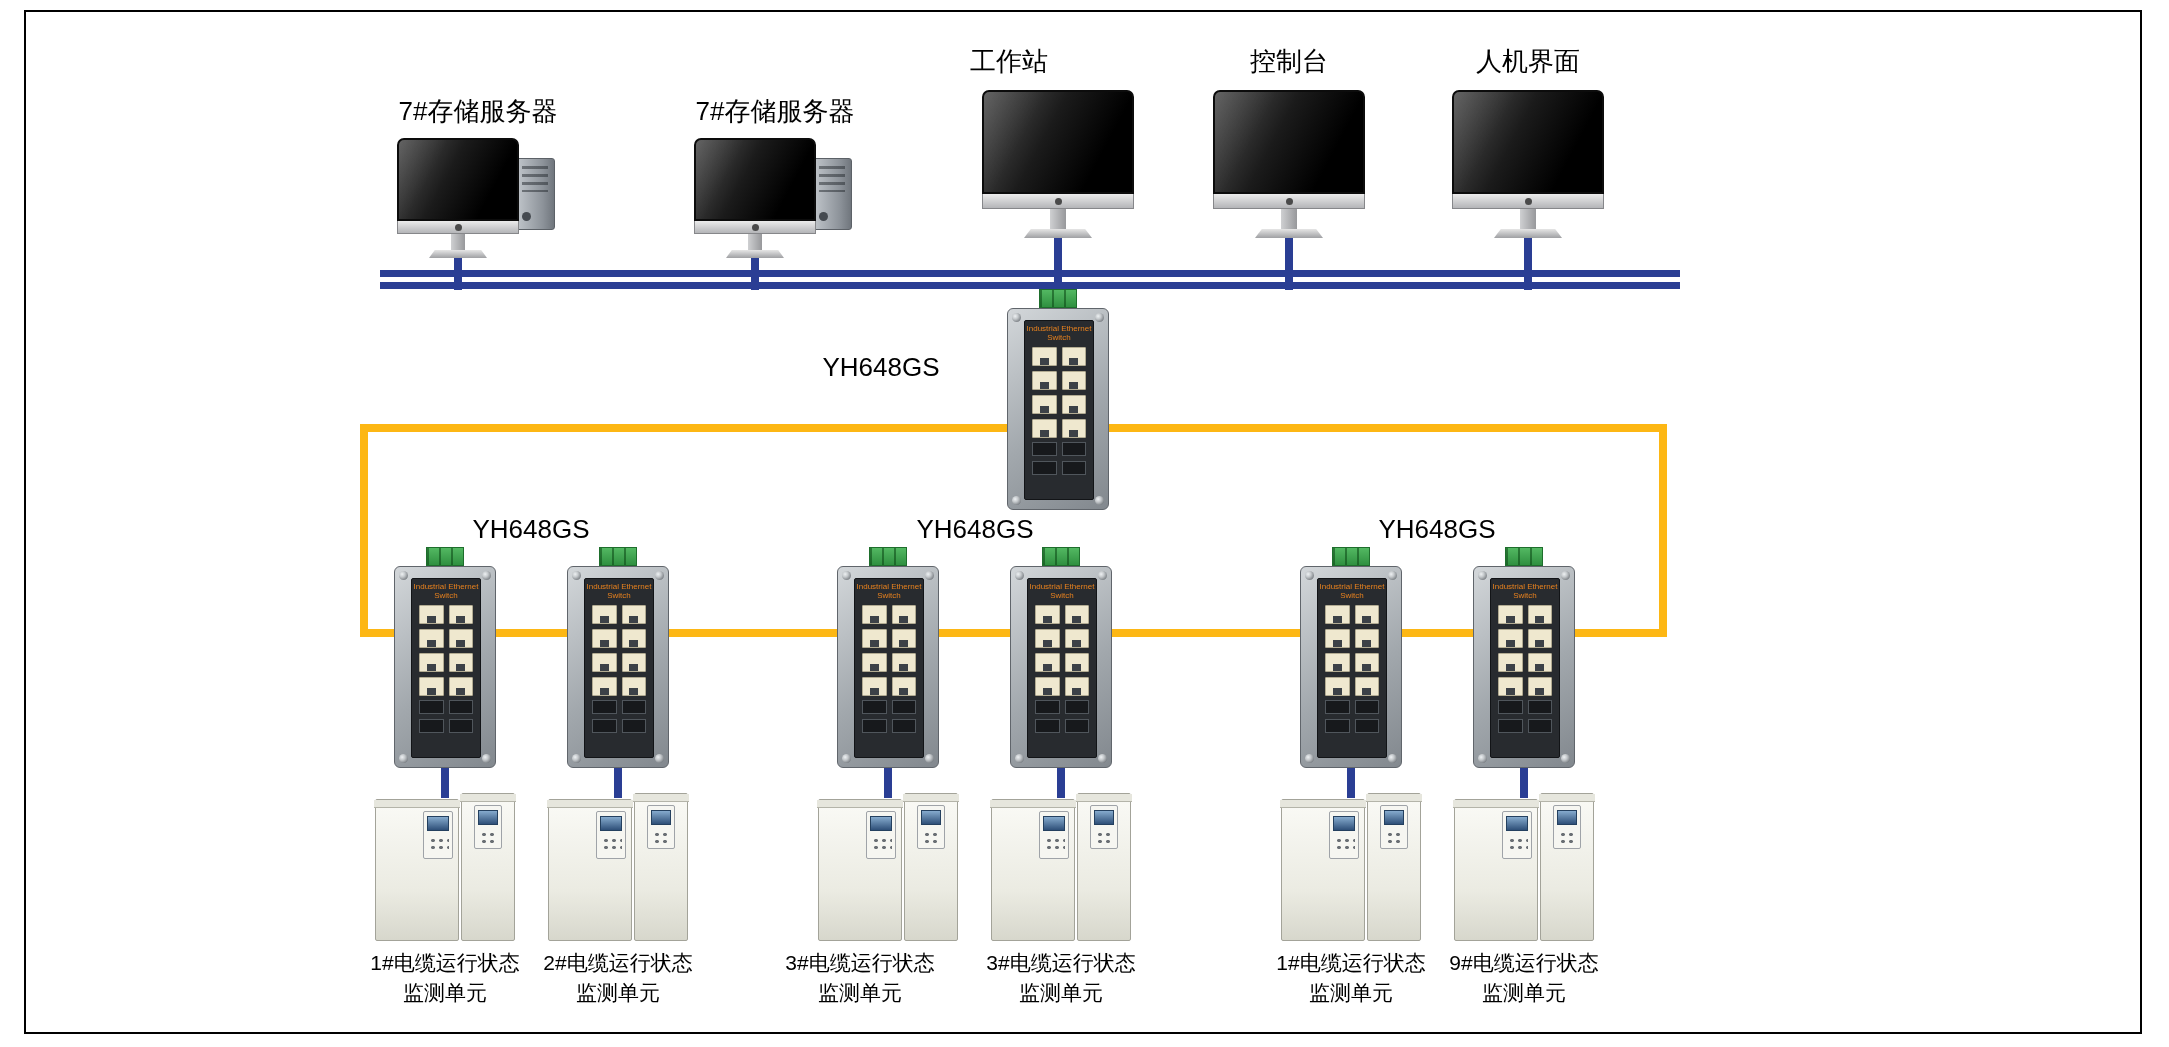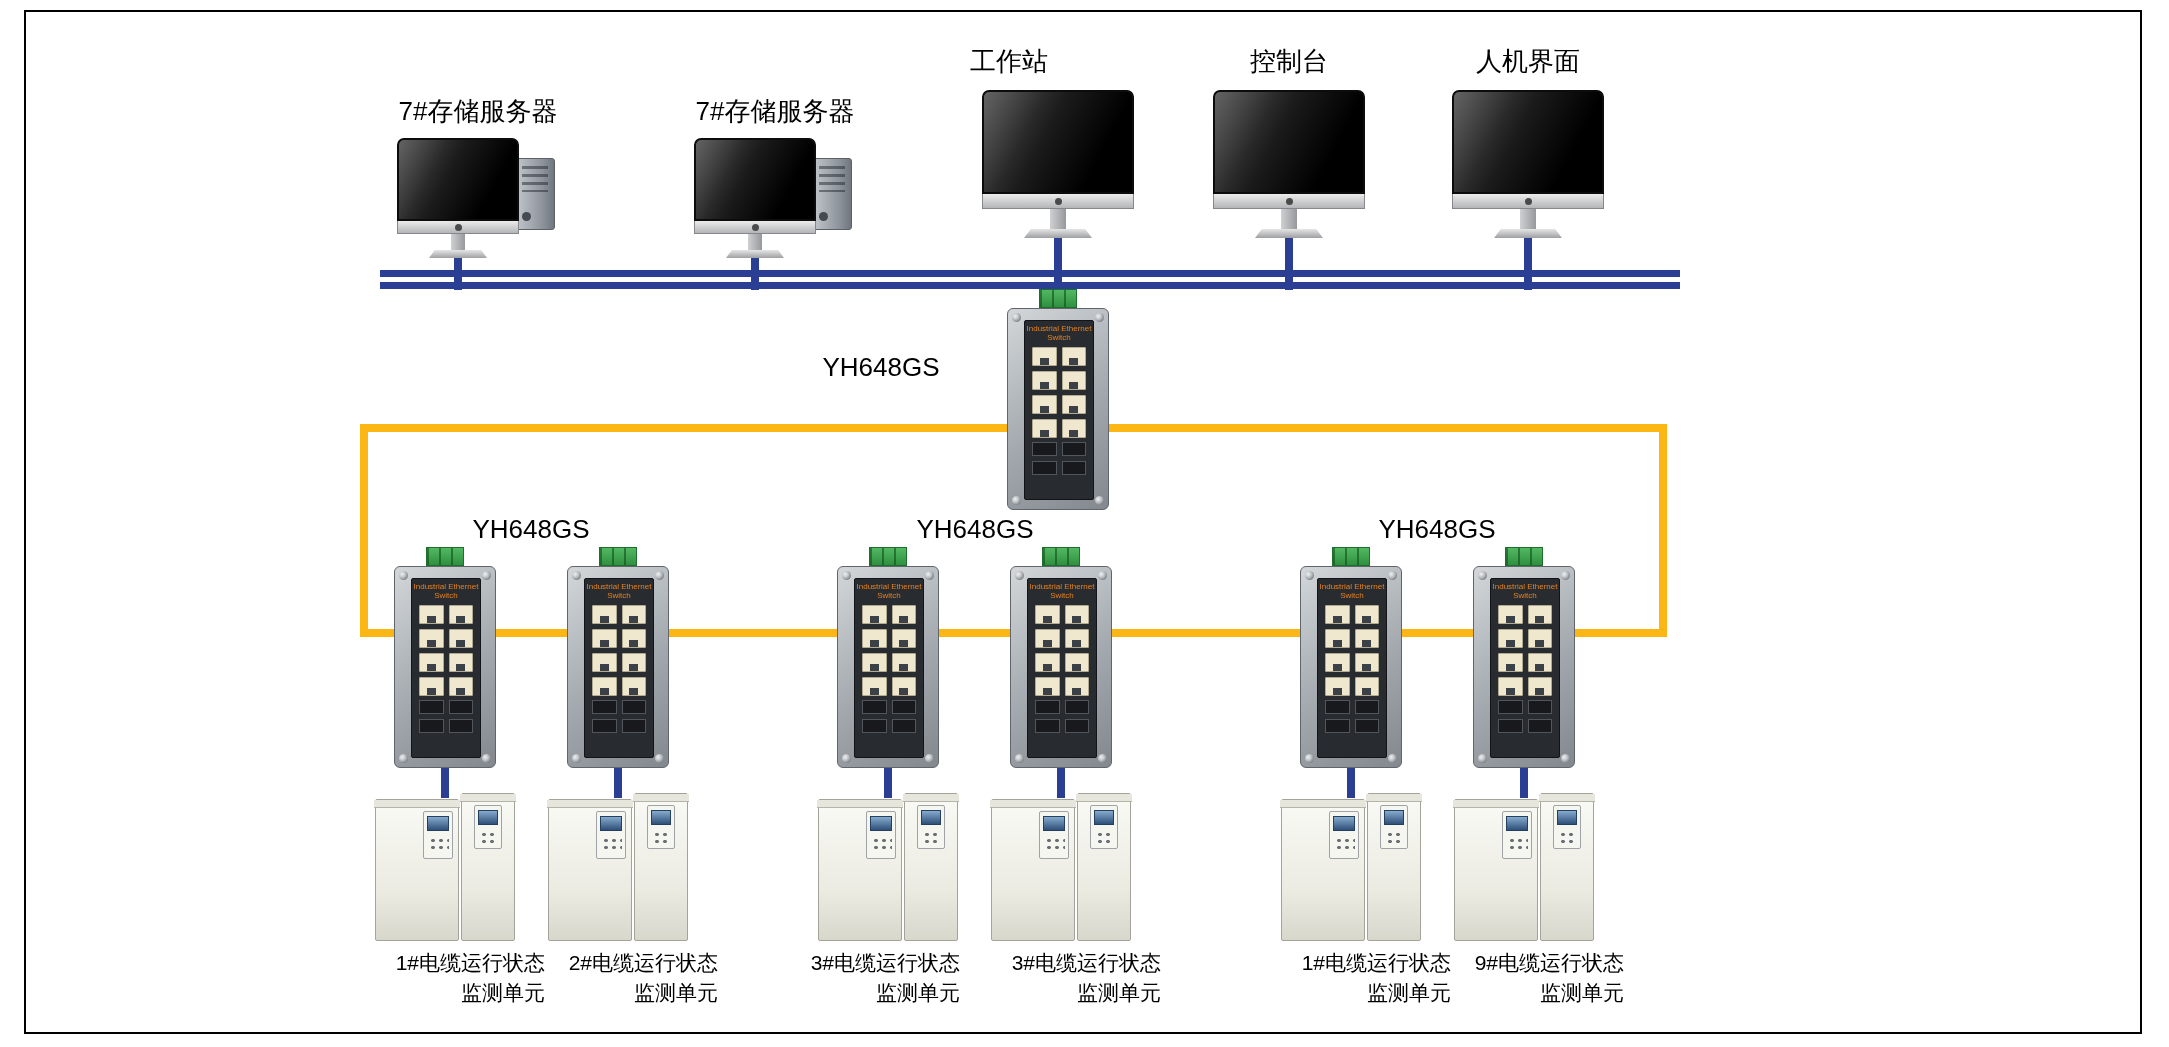--- a/index.html
+++ b/index.html
@@ -1,21 +1,21 @@
 <!DOCTYPE html>
 <html style="--bus: #2a3e94; --ring: #fdb714;"><head>
 <meta charset="utf-8">
 <style>
   *{box-sizing:border-box;margin:0;padding:0;}
   html,body{background:#fff;}
   body{font-family:"Liberation Sans","DejaVu Sans",sans-serif;color:#111;}
   .diagram{position:relative;width:2169px;height:1047px;background:#fff;overflow:hidden;}
   .frame{position:absolute;left:24px;top:10px;width:2118px;height:1024px;border:2px solid #000;}
   .lbl{position:absolute;width:220px;text-align:center;font-size:26px;color:#000;z-index:5;}
-  .lbl.two{width:200px;font-size:21px;line-height:30px;text-align:right;}
+  .lbl.two{width:200px;font-size:21px;line-height:30px;}
   .hline{position:absolute;height:7px;background:var(--bus,#2a3e94);z-index:1;}
   .vline{position:absolute;width:8px;background:var(--bus,#2a3e94);z-index:1;}
   .yh{position:absolute;height:8px;background:var(--ring,#fdb714);z-index:1;}
   .yv{position:absolute;width:8px;background:var(--ring,#fdb714);z-index:1;}
 
   
   .monitor{position:absolute;display:flex;flex-direction:column;align-items:center;z-index:3;}
   .monitor .screen{width:100%;border-radius:7px 7px 0 0;background:linear-gradient(118deg,#555 0%,#1b1b1b 42%,#000 75%);border:2px solid #0c0c0c;position:relative;overflow:hidden;}
   .monitor .screen::after{content:"";position:absolute;left:-35%;top:-30%;width:75%;height:170%;background:linear-gradient(118deg,rgba(255,255,255,.18),rgba(255,255,255,0) 65%);}
   .monitor .chin{width:100%;background:linear-gradient(#ececec,#b4b5b8);border:1px solid #86878a;border-top:none;display:flex;align-items:center;justify-content:center;}

